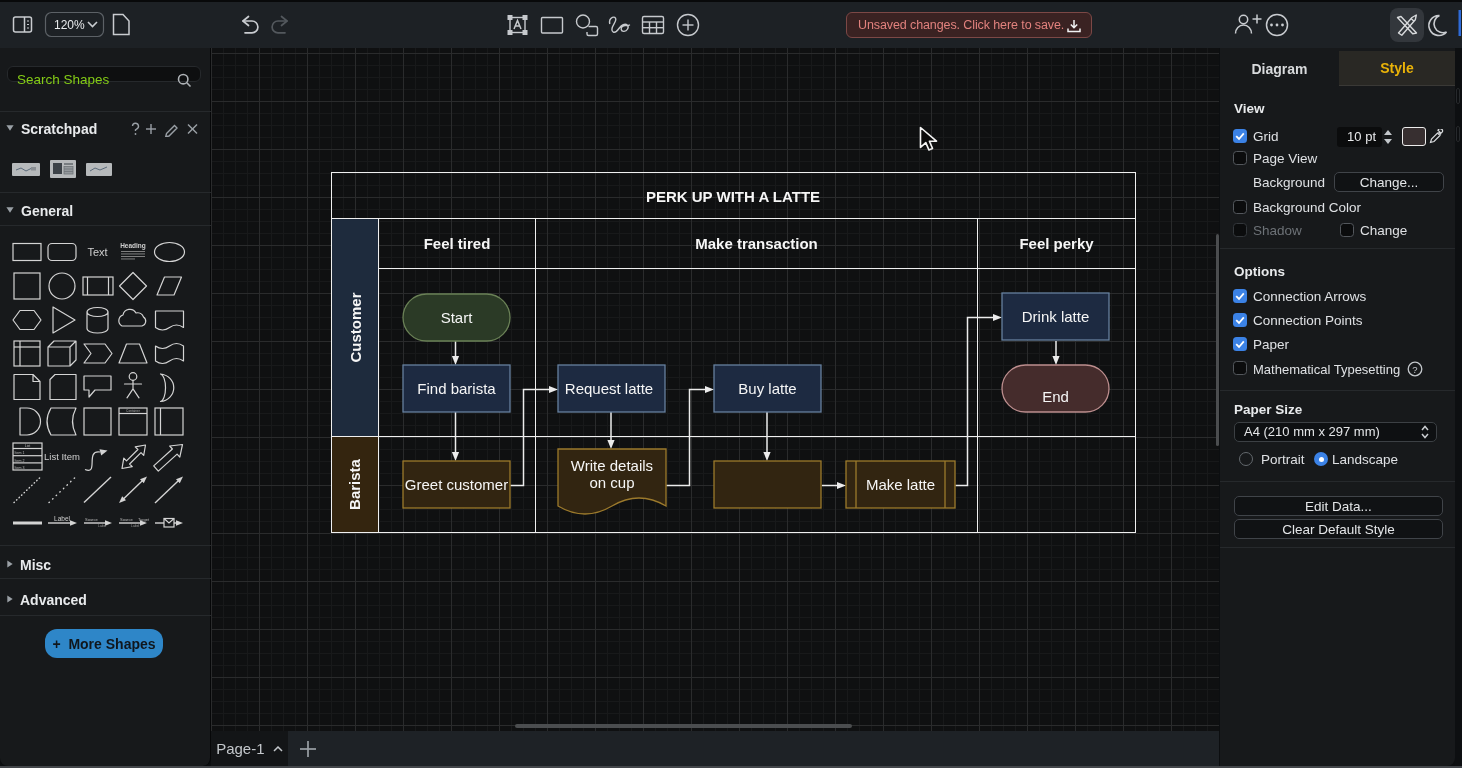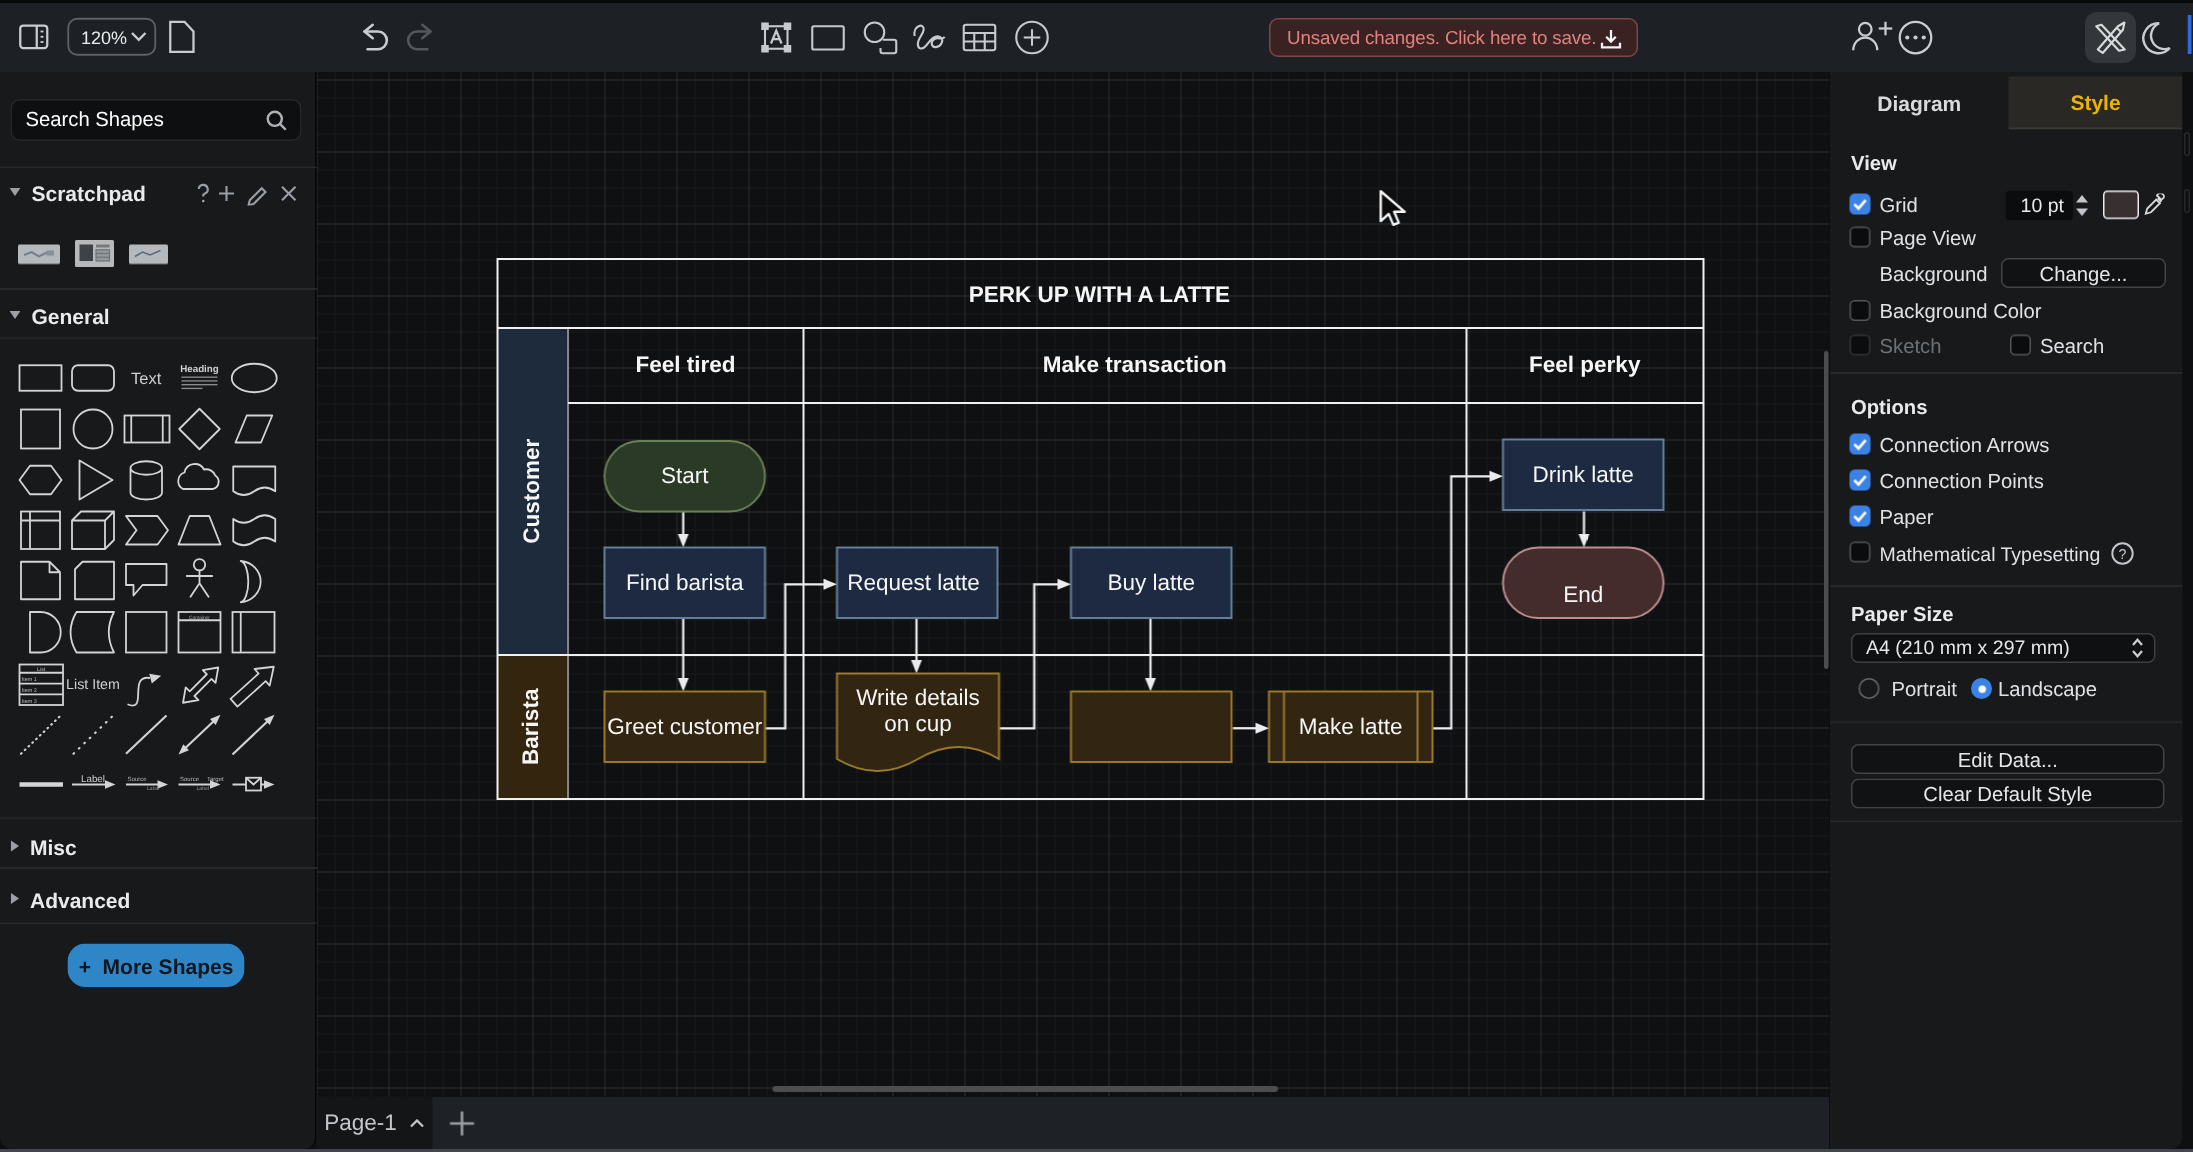--- a/index.html
+++ b/index.html
@@ -99,21 +99,21 @@
     <svg width="16" height="16" viewBox="0 0 16 16" style="position:absolute;right:9px;top:5px">
       <g stroke="#f2f3f4" fill="none" stroke-width="1.5">
           <path d="M2 10.5 v3 h12 v-3"></path>
           <path d="M8 2 v7 M4.8 6.5 L8 9.7 L11.2 6.5"></path>
         </g>
     </svg>
   </div>
 </div>
 
 <div id="sidebar">
-  <div style="position:absolute;left:7px;top:18px;width:194px;height:28px;background:#0e0f10;border:1px solid #26292c;border-radius:6px;color:#ffffff;font-size:13.5px;line-height:26px;padding-left:9px">Search Shapes
+  <div style="position:absolute;left:7px;top:18px;width:194px;height:16px;background:#0e0f10;border:1px solid #26292c;border-radius:6px;color:#84cc16;font-size:13.5px;line-height:26px;padding-left:9px">Search Shapes
     <svg width="15" height="15" viewBox="0 0 15 15" style="position:absolute;right:8px;top:6px">
         <circle cx="6.2" cy="6.2" r="4.7" stroke="#aeb2b6" fill="none" stroke-width="1.6"></circle>
         <line x1="9.8" y1="9.8" x2="13.5" y2="13.5" stroke="#aeb2b6" stroke-width="1.6"></line>
       </svg>
   </div>
   <div class="divider" style="left:0;top:63px;width:211px"></div>
   <div class="tri-d" style="left:6px;top:77px;transform:scale(0.9)"></div>
   <div class="hdr" style="left:21px;top:73px;font-size:14px">Scratchpad</div>
   <svg width="80" height="16" viewBox="0 0 80 16" style="position:absolute;left:128px;top:73px">
     <g stroke="#9aa0a6" fill="none" stroke-width="1.4">
@@ -333,23 +333,23 @@
   <svg width="15" height="15" viewBox="0 0 15 15" style="position:absolute;left:209px;top:81px">
       <path d="M1.5 13.5 l1 -3.5 l6 -6 l2.5 2.5 l-6 6 z M9.5 3 l2.5 2.5 M9 1.5 a1.8 1.8 0 0 1 4.5 1.2 l-1.5 1.5 l-2.5 -2.5 z" stroke="#d8dadc" fill="none" stroke-width="1.2"></path>
     </svg>
   <div class="cb off" style="left:13px;top:103px"></div>
   <div class="lbl" style="left:33px;top:103px">Page View</div>
   <div class="lbl" style="left:33px;top:127px">Background</div>
   <div class="btn" style="left:114px;top:124px;width:110px;height:20px">Change...</div>
   <div class="cb off" style="left:13px;top:152px"></div>
   <div class="lbl" style="left:33px;top:152px">Background Color</div>
   <div class="cb dis" style="left:13px;top:175px"></div>
-  <div class="lbl" style="left:33px;top:175px;color:#6d7277">Sketch</div>
+  <div class="lbl" style="left:33px;top:175px;color:#6d7277">Shadow</div>
   <div class="cb off" style="left:120px;top:175px"></div>
-  <div class="lbl" style="left:140px;top:175px">Search</div>
+  <div class="lbl" style="left:140px;top:175px">Change</div>
   <div class="divider" style="left:0;top:200px;width:235px"></div>
   <div class="hdr" style="left:14px;top:216px">Options</div>
   <div class="cb on" style="left:13px;top:241px"><svg width="14" height="14" viewBox="0 0 14 14">
         <path d="M3.2 7.2 L6 10 L10.8 4.4" stroke="#fff" stroke-width="1.8" fill="none"></path>
       </svg></div>
   <div class="lbl" style="left:33px;top:241px">Connection Arrows</div>
   <div class="cb on" style="left:13px;top:265px"><svg width="14" height="14" viewBox="0 0 14 14">
         <path d="M3.2 7.2 L6 10 L10.8 4.4" stroke="#fff" stroke-width="1.8" fill="none"></path>
       </svg></div>
   <div class="lbl" style="left:33px;top:265px">Connection Points</div>

